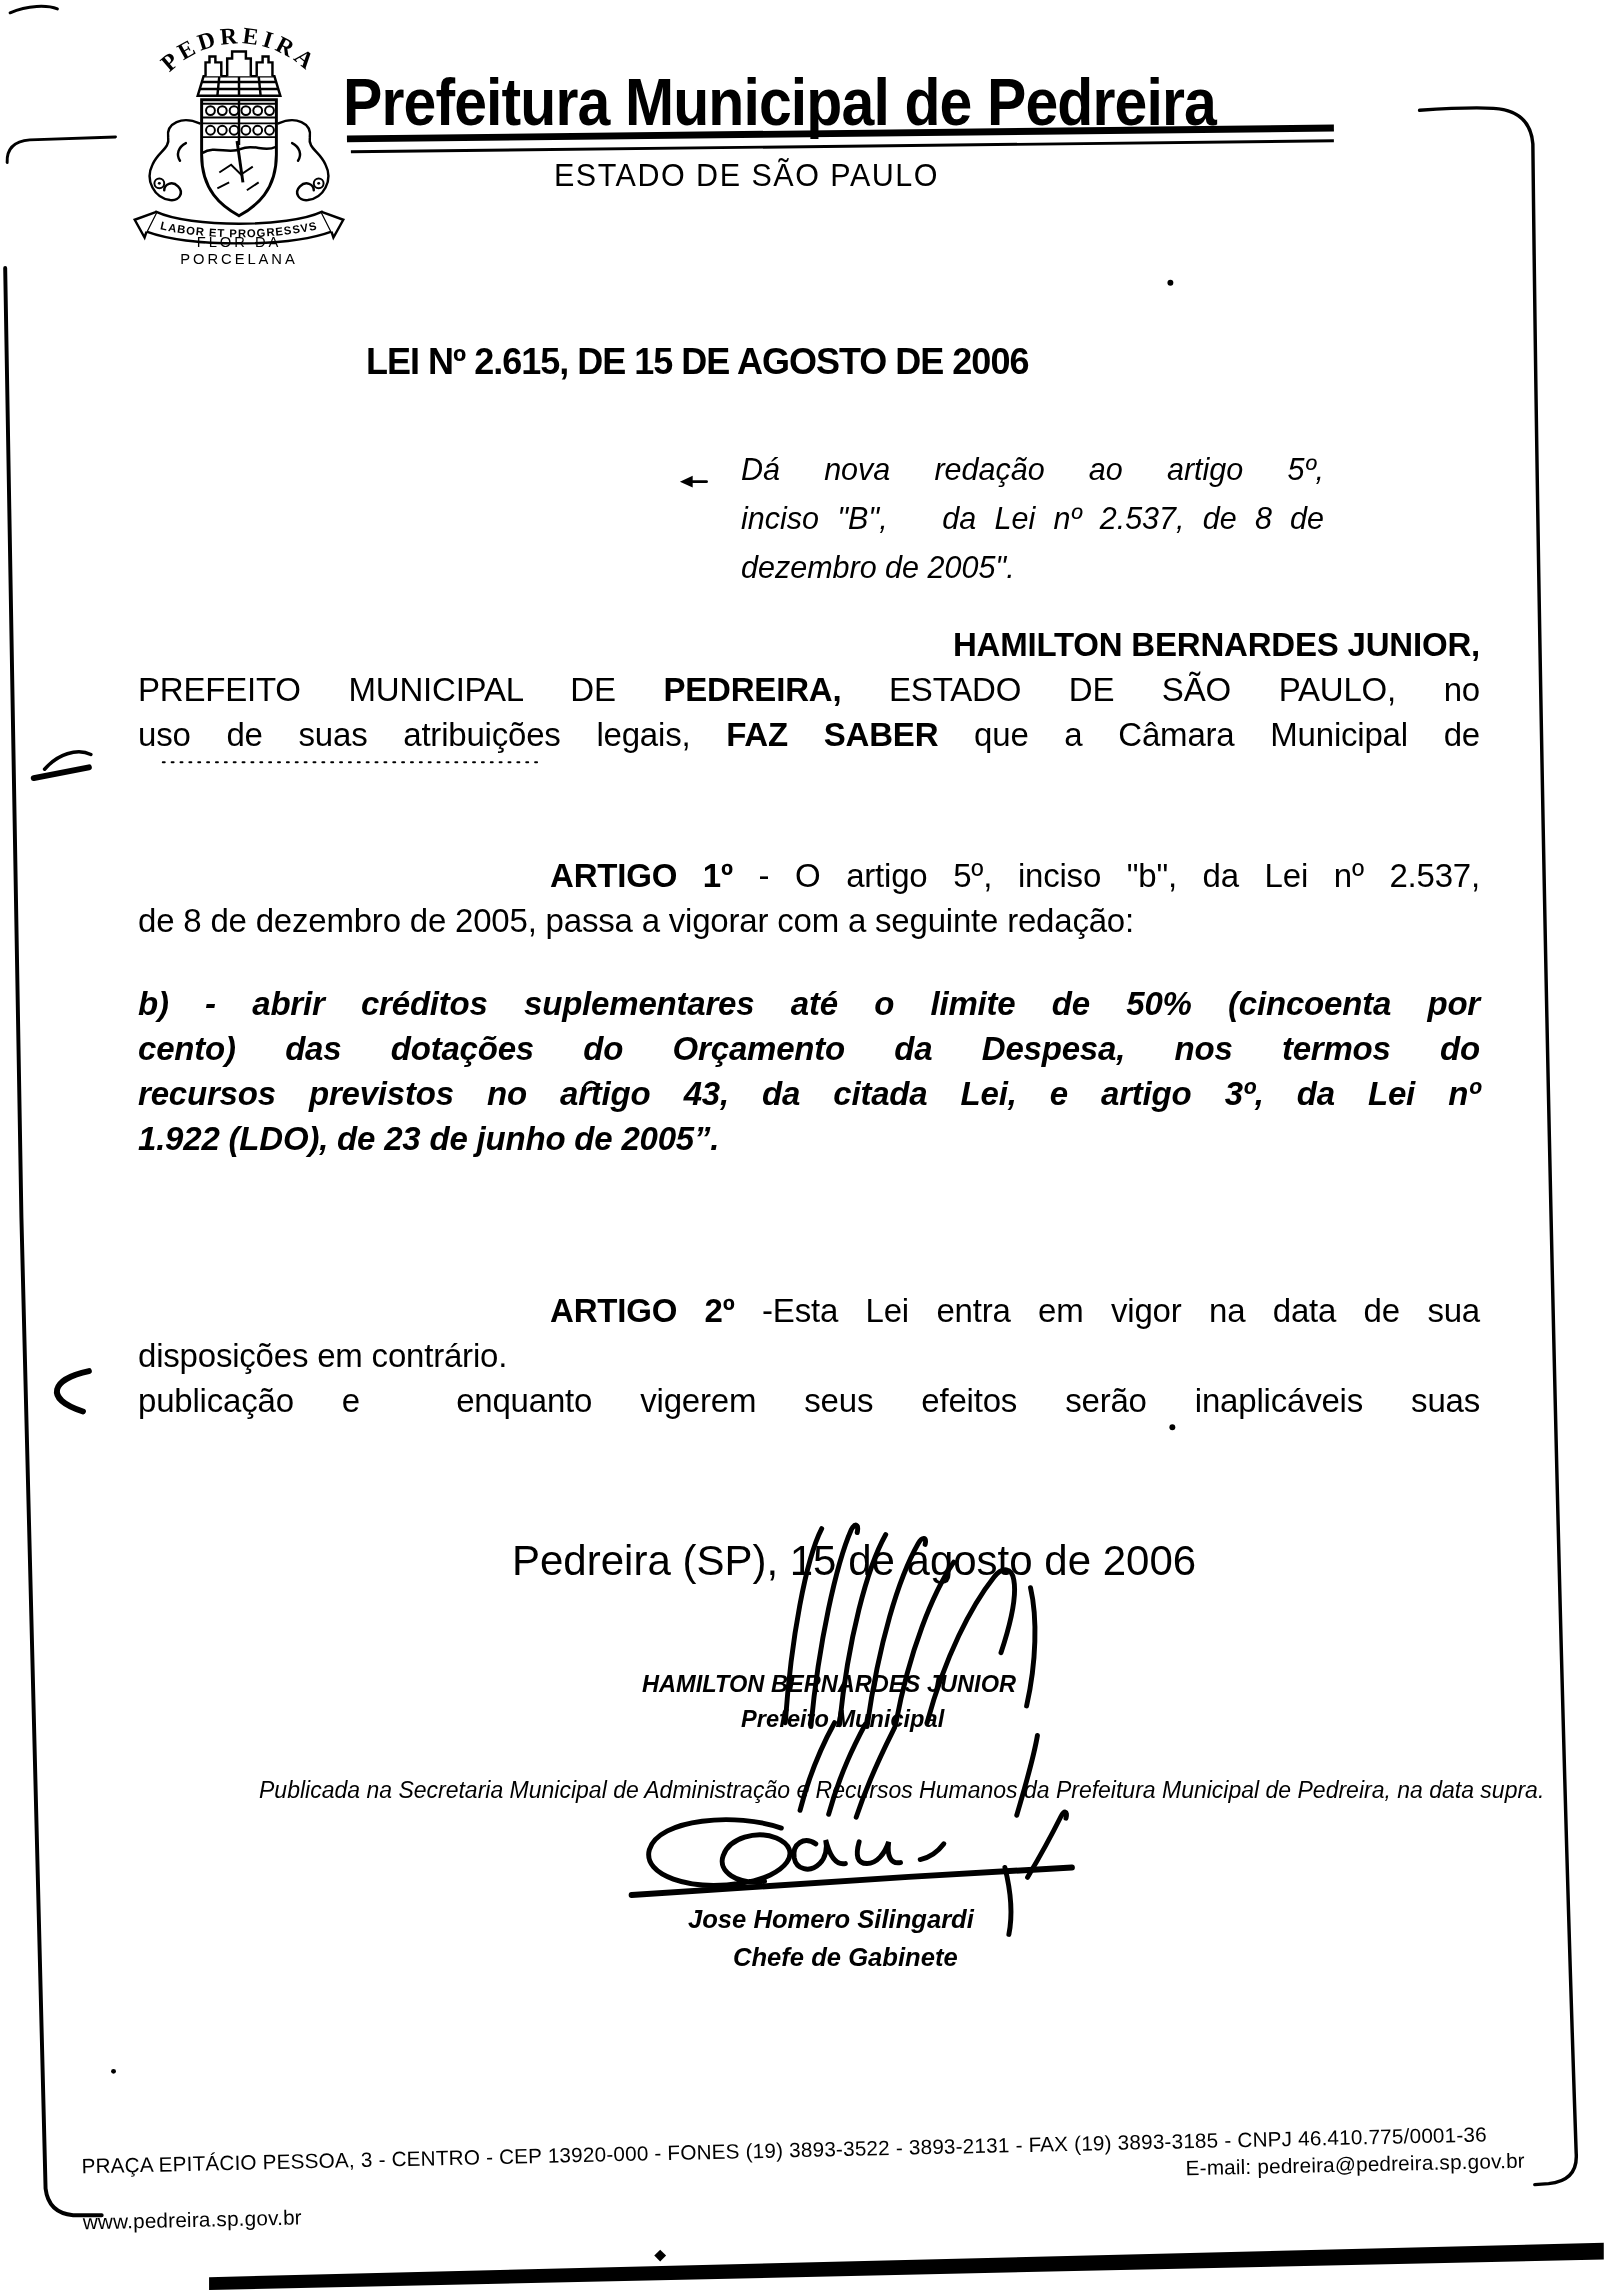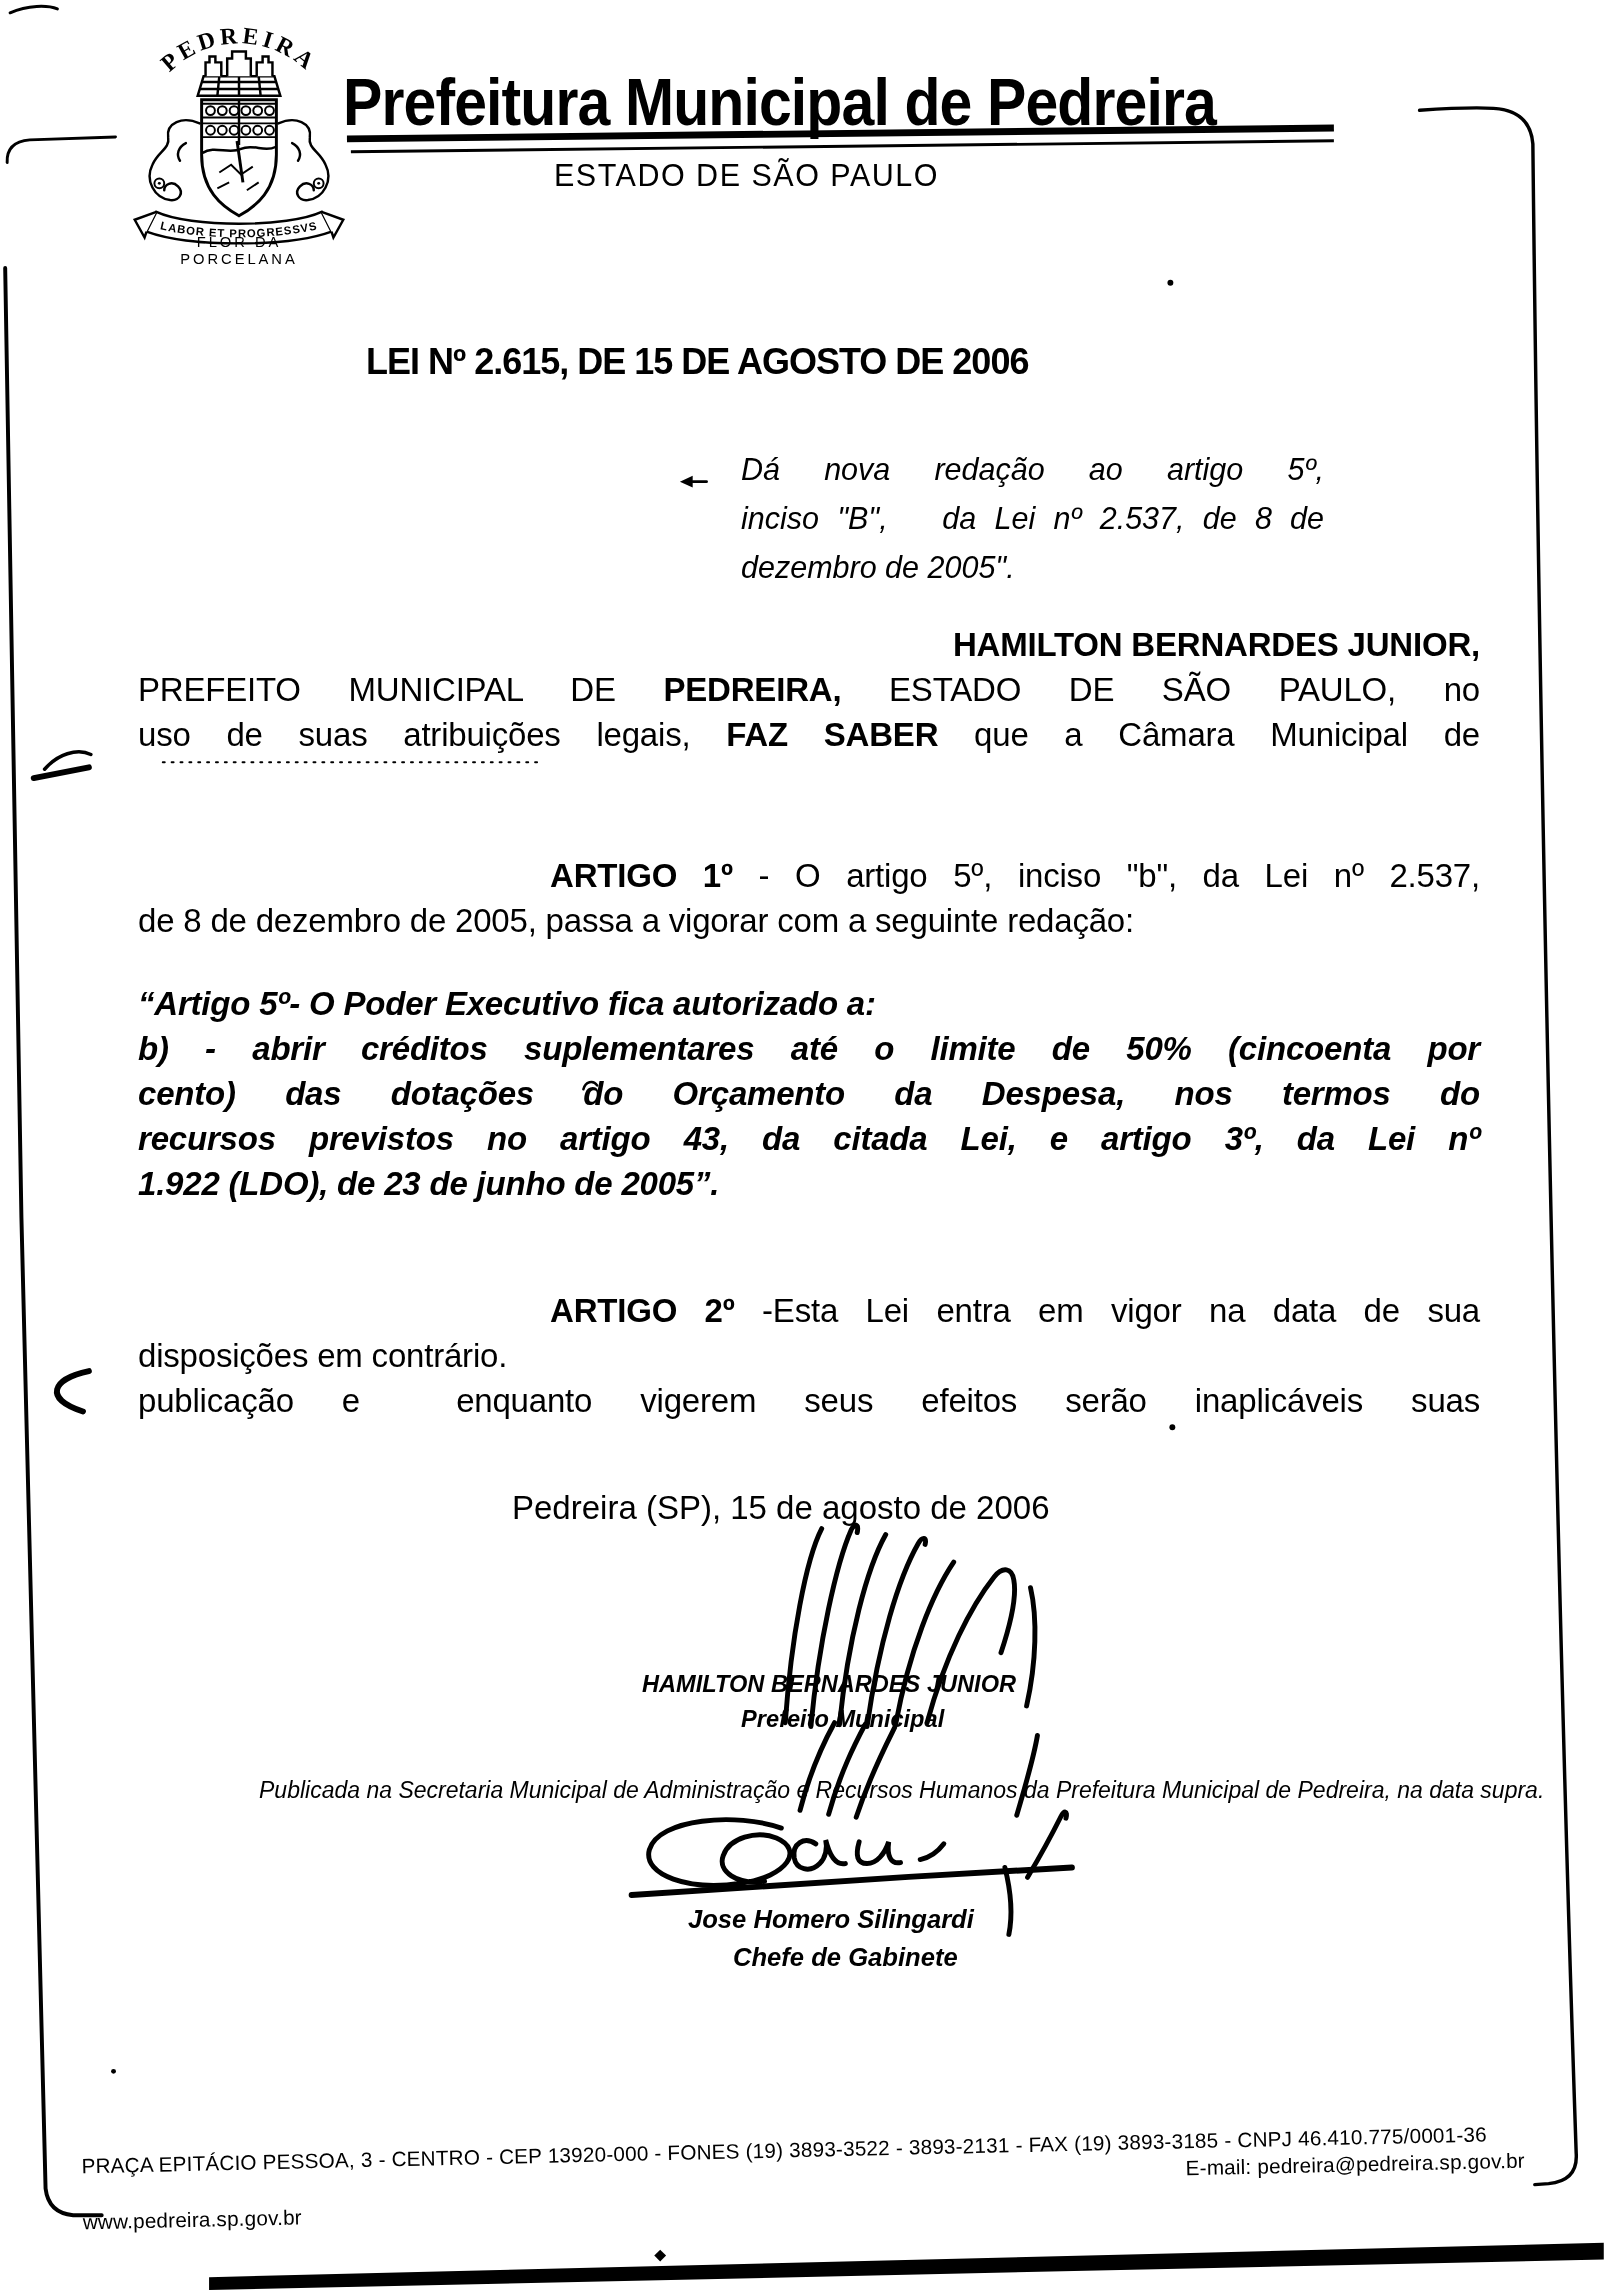--- a/index.html
+++ b/index.html
@@ -13,21 +13,21 @@
   .law-title{font-size:36px;font-weight:bold;letter-spacing:-1px;white-space:nowrap;}
   .epigraph{width:583px;font-size:30.5px;font-style:italic;line-height:49px;}
   .body-block{width:1342px;font-size:33px;line-height:45px;letter-spacing:-0.2px;}
   .line{text-align:justify;}
   .line.jl{text-align-last:justify;}
   .line.left{text-align:left;text-align-last:left;}
   .line.right{text-align:right;text-align-last:right;}
   .indent{text-indent:412px;}
   .b{font-weight:bold;}
   .quote-block{font-weight:bold;font-style:italic;}
-  .dateline{font-size:33px;white-space:nowrap;}
+  .dateline{font-size:42px;white-space:nowrap;margin-top:48px;}
   .sig-name{font-size:23.6px;font-weight:bold;font-style:italic;white-space:nowrap;}
   .sig-role{font-size:23.6px;font-weight:bold;font-style:italic;white-space:nowrap;}
   .pub-note{font-size:23px;font-style:italic;white-space:nowrap;}
   .chief-name{font-size:25.6px;font-weight:bold;font-style:italic;white-space:nowrap;}
   .chief-role{font-size:25.6px;font-weight:bold;font-style:italic;white-space:nowrap;}
   .footer{width:1443px;font-size:20.7px;letter-spacing:0.2px;transform:rotate(-1.3deg);
           transform-origin:center center;}
   .footer .f1{white-space:nowrap;}
   .footer .f2{text-align:right;margin-top:3px;white-space:nowrap;}
   .footer .f3{text-align:left;margin-top:4.9px;white-space:nowrap;}
@@ -117,21 +117,20 @@
     <div class="line jl"><span>PREFEITO MUNICIPAL DE </span><span class="b">PEDREIRA,</span><span> ESTADO DE SÃO PAULO, no</span></div>
     <div class="line jl"><span>uso de suas atribuições legais, </span><span class="b">FAZ SABER</span><span> que a Câmara Municipal de</span></div>
   </div>
 
   <div class="abs body-block" style="left:138px;top:853px;">
     <div class="line jl indent"><span class="b">ARTIGO 1º</span><span> - O artigo 5º, inciso "b", da Lei nº 2.537,</span></div>
     <div class="line left">de 8 de dezembro de 2005, passa a vigorar com a seguinte redação:</div>
   </div>
 
   <div class="abs body-block quote-block" style="left:138px;top:981px;">
-    <div class="line left">“Artigo 5º- O Poder Executivo fica autorizado a:</div>
     <div class="line jl">b) - abrir créditos suplementares até o limite de 50% (cincoenta por</div>
     <div class="line jl">cento) das dotações do Orçamento da Despesa, nos termos do</div>
     <div class="line jl">recursos previstos no artigo 43, da citada Lei, e artigo 3º, da Lei nº</div>
     <div class="line left">1.922 (LDO), de 23 de junho de 2005”.</div>
   </div>
 
   <div class="abs body-block" style="left:138px;top:1288px;">
     <div class="line jl indent"><span class="b">ARTIGO 2º</span><span> -Esta Lei entra em vigor na data de sua</span></div>
     <div class="line left">disposições em contrário.</div>
     <div class="line jl">publicação e&nbsp; enquanto vigerem seus efeitos serão inaplicáveis suas</div>

